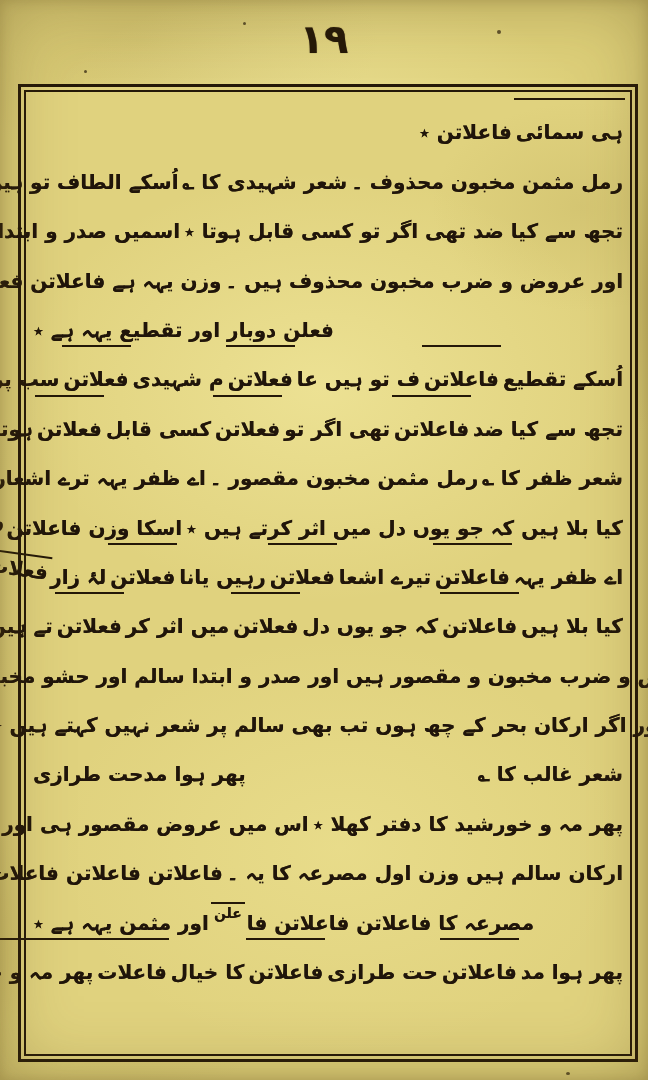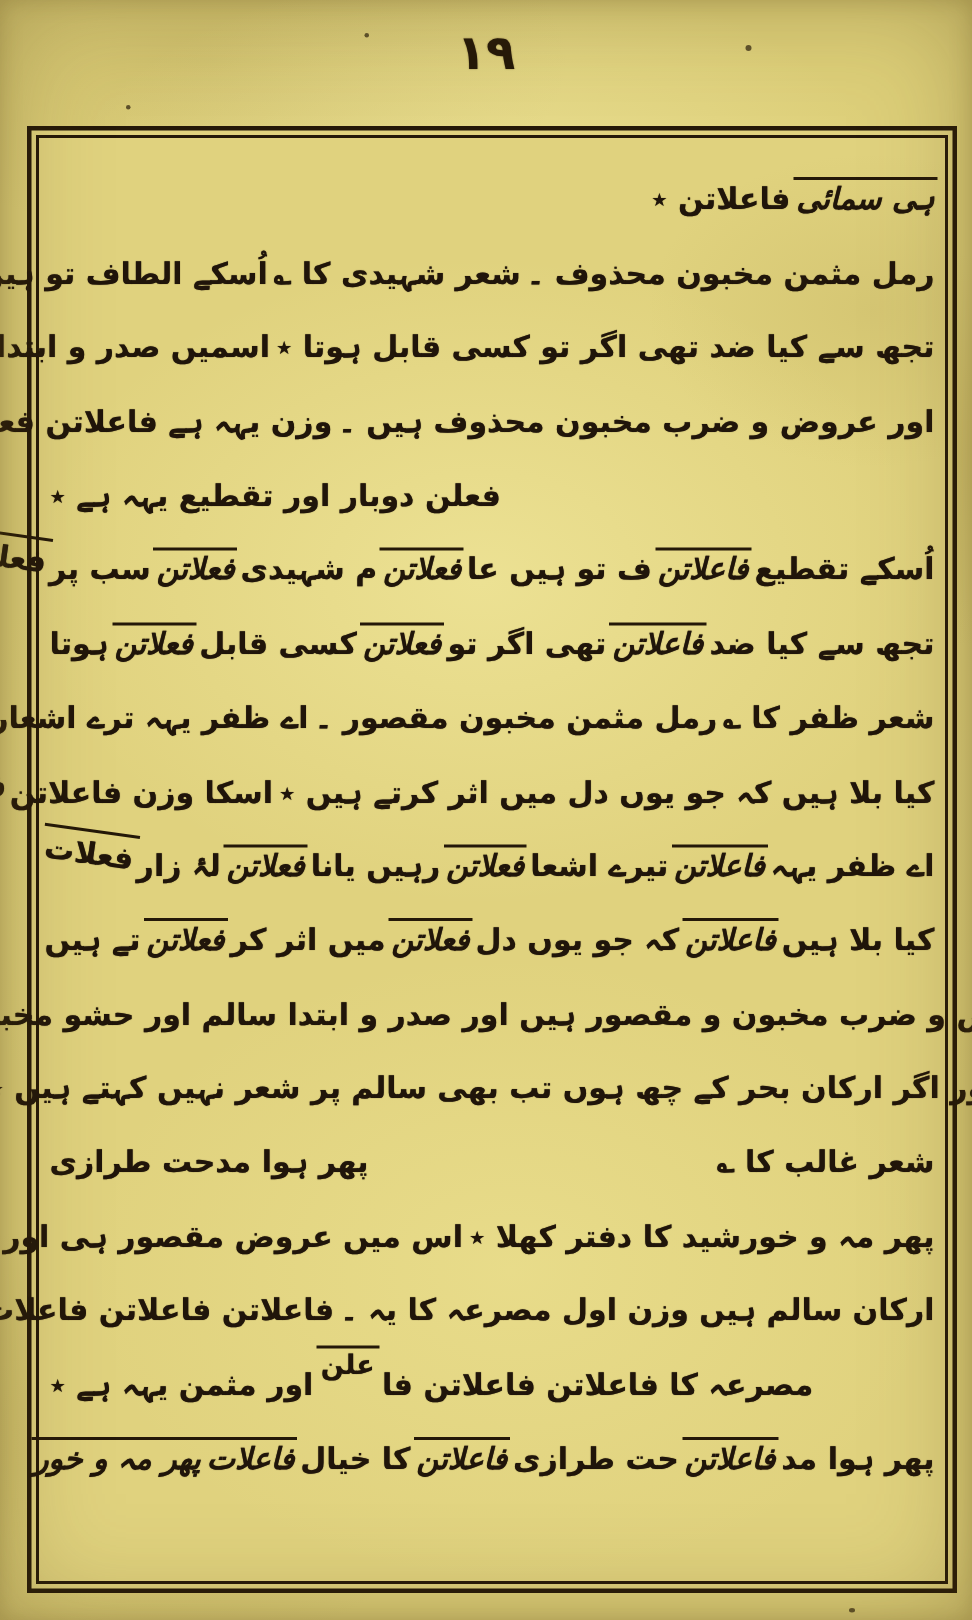--- a/index.html
+++ b/index.html
@@ -11,21 +11,21 @@
       radial-gradient(ellipse 500px 420px at 330px 560px, rgba(240,229,150,.45), rgba(240,229,150,0) 75%),
       radial-gradient(ellipse 300px 200px at 90px 960px, rgba(170,150,70,.25), rgba(170,150,70,0) 75%),
       radial-gradient(ellipse 260px 180px at 600px 300px, rgba(168,146,66,.22), rgba(168,146,66,0) 75%),
       radial-gradient(ellipse 320px 160px at 140px 40px, rgba(160,140,70,.20), rgba(160,140,70,0) 75%),
       #ddcf79;
   }
   .vignette{position:absolute;inset:0;pointer-events:none;
     box-shadow:inset 0 0 70px rgba(90,70,20,.35), inset 0 0 14px rgba(90,70,20,.25);}
   .pagenum{
     position:absolute;top:16px;left:0;right:0;text-align:center;
-    font-size:32px;font-weight:bold;color:#241808;direction:rtl;
+    font-size:40px;font-weight:bold;color:#241808;direction:rtl;
     text-shadow:0 0 1px rgba(40,24,8,.6);
   }
   .frame{
     position:absolute;left:18px;top:84px;width:620px;height:978px;
     border:3px solid #241808;box-sizing:border-box;
     background:
       radial-gradient(ellipse 420px 300px at 300px 300px, rgba(248,240,168,.5), rgba(248,240,168,0) 72%),
       radial-gradient(ellipse 380px 280px at 320px 760px, rgba(244,234,156,.4), rgba(244,234,156,0) 75%),
       radial-gradient(ellipse 200px 140px at 560px 120px, rgba(165,145,65,.18), rgba(165,145,65,0) 75%),
       #e0d27e;
@@ -38,25 +38,25 @@
   .line{
     display:flex;align-items:flex-end;height:49.4px;
     font-size:20px;font-weight:bold;white-space:nowrap;
     text-shadow:0 0 .6px rgba(32,21,10,.8);
   }
   .line.justify{justify-content:space-between;}
   .line.right{justify-content:flex-start;}
   .line.left{justify-content:flex-end;}
   .line.center{justify-content:center;}
   .seg{white-space:nowrap;padding:0 2px;}
-  .f{border-top:2.5px solid #241808;padding-top:0;font-style:italic;}
+  .f{border-top:2.5px solid #241808;padding-top:20px;}
   .r{display:inline-block;transform:rotate(9deg) translateY(-3px);transform-origin:100% 100%;}
   .fr{display:inline-block;border-top:2.5px solid #241808;padding-top:2px;
       transform:rotate(8deg) translateY(-4px);transform-origin:100% 100%;}
-  .sup{display:inline-block;font-size:18px;transform:translateY(-14px);
+  .sup{display:inline-block;font-size:14px;transform:translateY(-14px);
        border-top:2px solid #241808;padding:1px 3px 0 3px;}
   .speck{position:absolute;background:#2a1c0c;border-radius:50%;opacity:.7;}
 </style>
 </head>
 <body>
 
 <div class="pagenum">۱۹</div>
 
 <div class="frame">
   <div class="frame-inner"></div>

